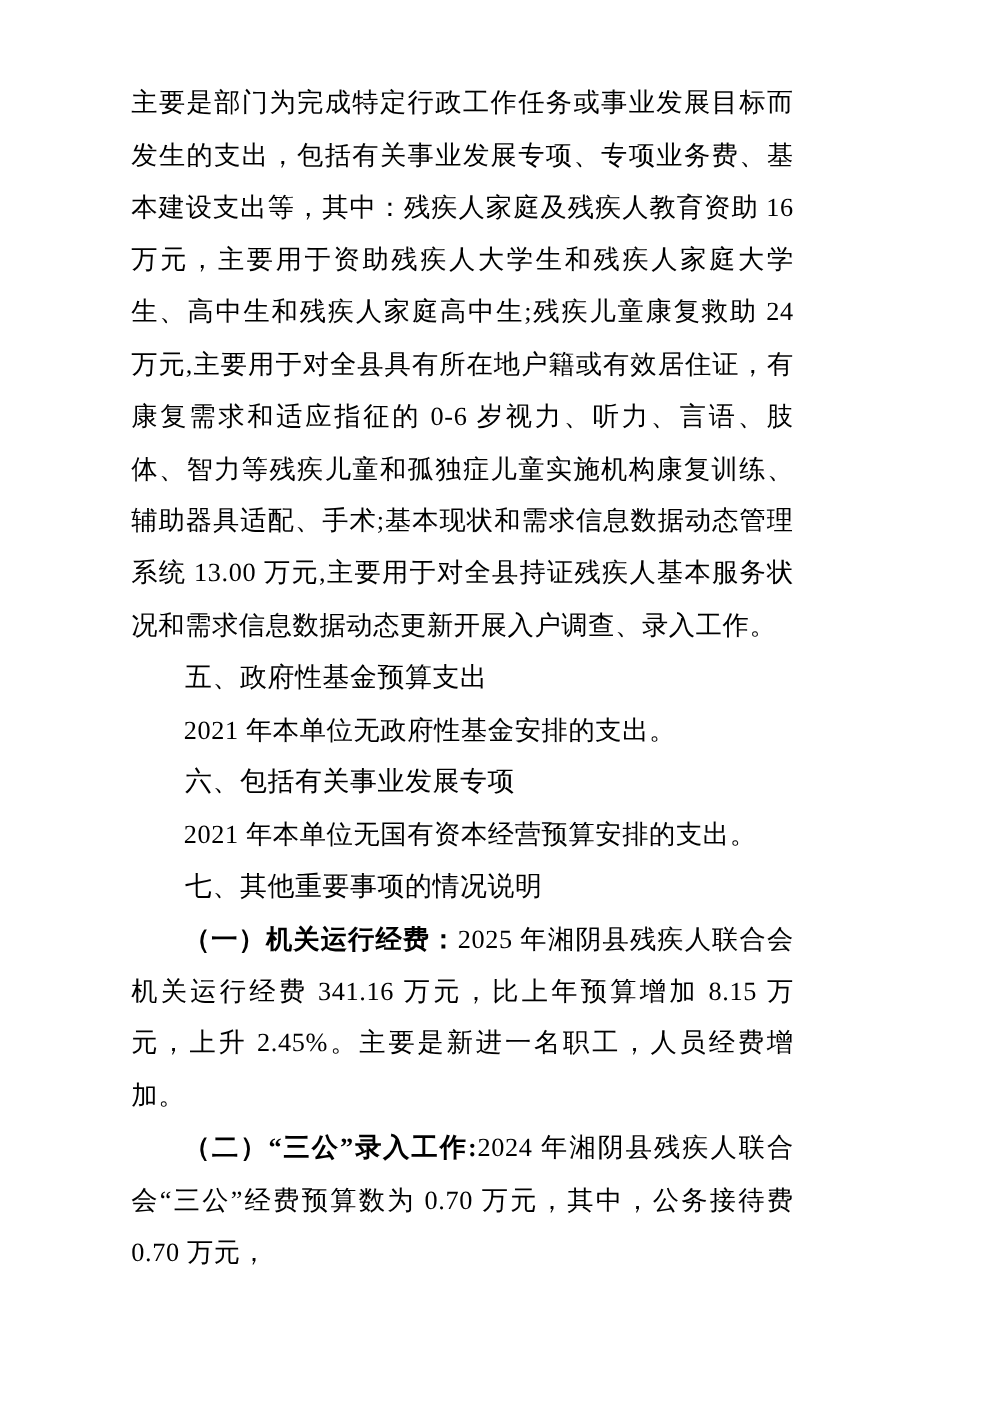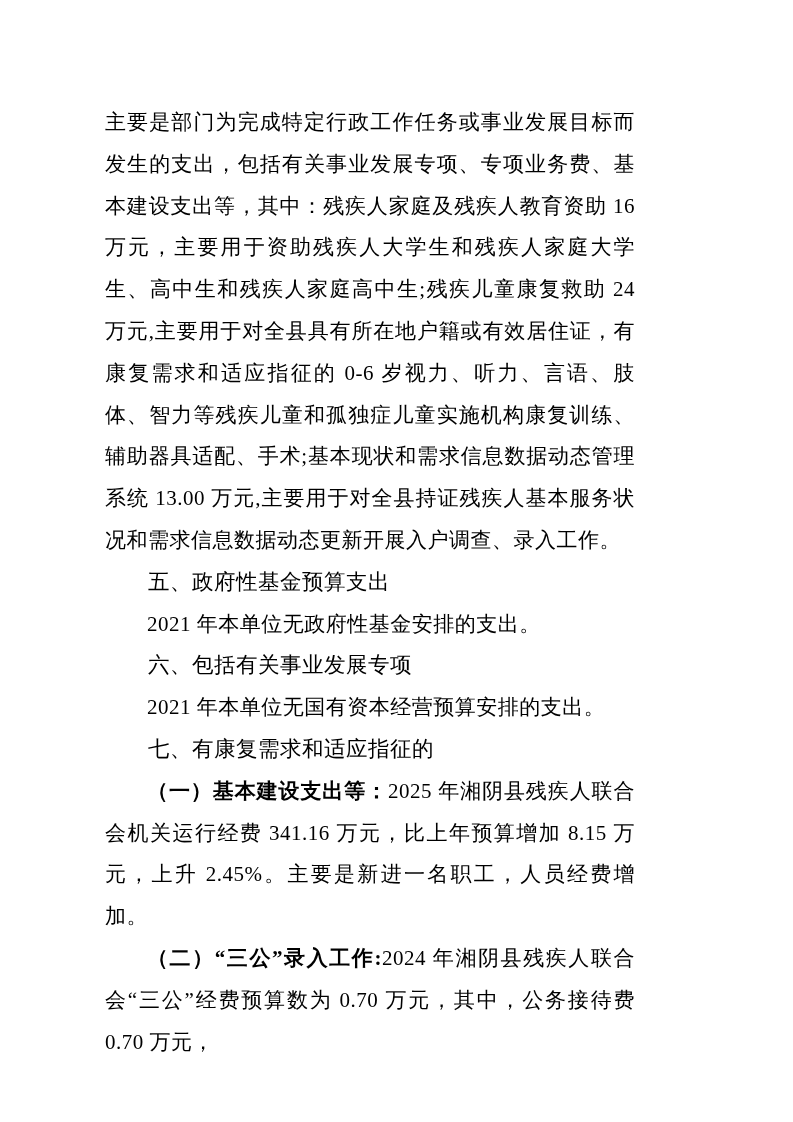--- a/index.html
+++ b/index.html
@@ -10,21 +10,21 @@
   body {
     width: 793px;
     height: 1122px;
     color: #000000;
     font-family: "Liberation Serif", "DejaVu Serif", serif;
   }
   .page {
     box-sizing: border-box;
     width: 739px;
     height: 1122px;
-    padding: 102px 104px 0 105px;
+    padding: 62px 104px 0 105px;
     background: #ffffff;
     overflow: hidden;
   }
   .block {
     margin: 0;
     font-size: 21px;
     line-height: 41.8px;
   }
   p.body {
     text-align: justify;
@@ -51,19 +51,19 @@
   <p class="block body">主要是部门为完成特定行政工作任务或事业发展目标而发生的支出，包括有关事业发展专项、专项业务费、基本建设支出等，其中：残疾人家庭及残疾人教育资助 16 万元，主要用于资助残疾人大学生和残疾人家庭大学生、高中生和残疾人家庭高中生;残疾儿童康复救助 24 万元,主要用于对全县具有所在地户籍或有效居住证，有康复需求和适应指征的 0-6 岁视力、听力、言语、肢体、智力等残疾儿童和孤独症儿童实施机构康复训练、辅助器具适配、手术;基本现状和需求信息数据动态管理系统 13.00 万元,主要用于对全县持证残疾人基本服务状况和需求信息数据动态更新开展入户调查、录入工作。</p>
 
   <h3 class="block heading indent">五、政府性基金预算支出</h3>
 
   <p class="block body indent">2021 年本单位无政府性基金安排的支出。</p>
 
   <h3 class="block heading indent">六、包括有关事业发展专项</h3>
 
   <p class="block body indent">2021 年本单位无国有资本经营预算安排的支出。</p>
 
-  <h3 class="block heading indent">七、有康复需求和适应指征的</h3>
+  <h3 class="block heading indent">七、其他重要事项的情况说明</h3>
 
-  <p class="block body indent"><span class="lead">（一）基本建设支出等：</span><span>2025 年湘阴县残疾人联合会机关运行经费 341.16 万元，比上年预算增加 8.15 万元，上升 2.45%。主要是新进一名职工，人员经费增加。</span></p>
+  <p class="block body indent"><span class="lead">（一）机关运行经费：</span><span>2025 年湘阴县残疾人联合会机关运行经费 341.16 万元，比上年预算增加 8.15 万元，上升 2.45%。主要是新进一名职工，人员经费增加。</span></p>
 
   <p class="block body indent"><span class="lead">（二）“三公”录入工作:</span><span>2024 年湘阴县残疾人联合会“三公”经费预算数为 0.70 万元，其中，公务接待费 0.70 万元，</span></p>
 
 </div>
 
 </body></html>

